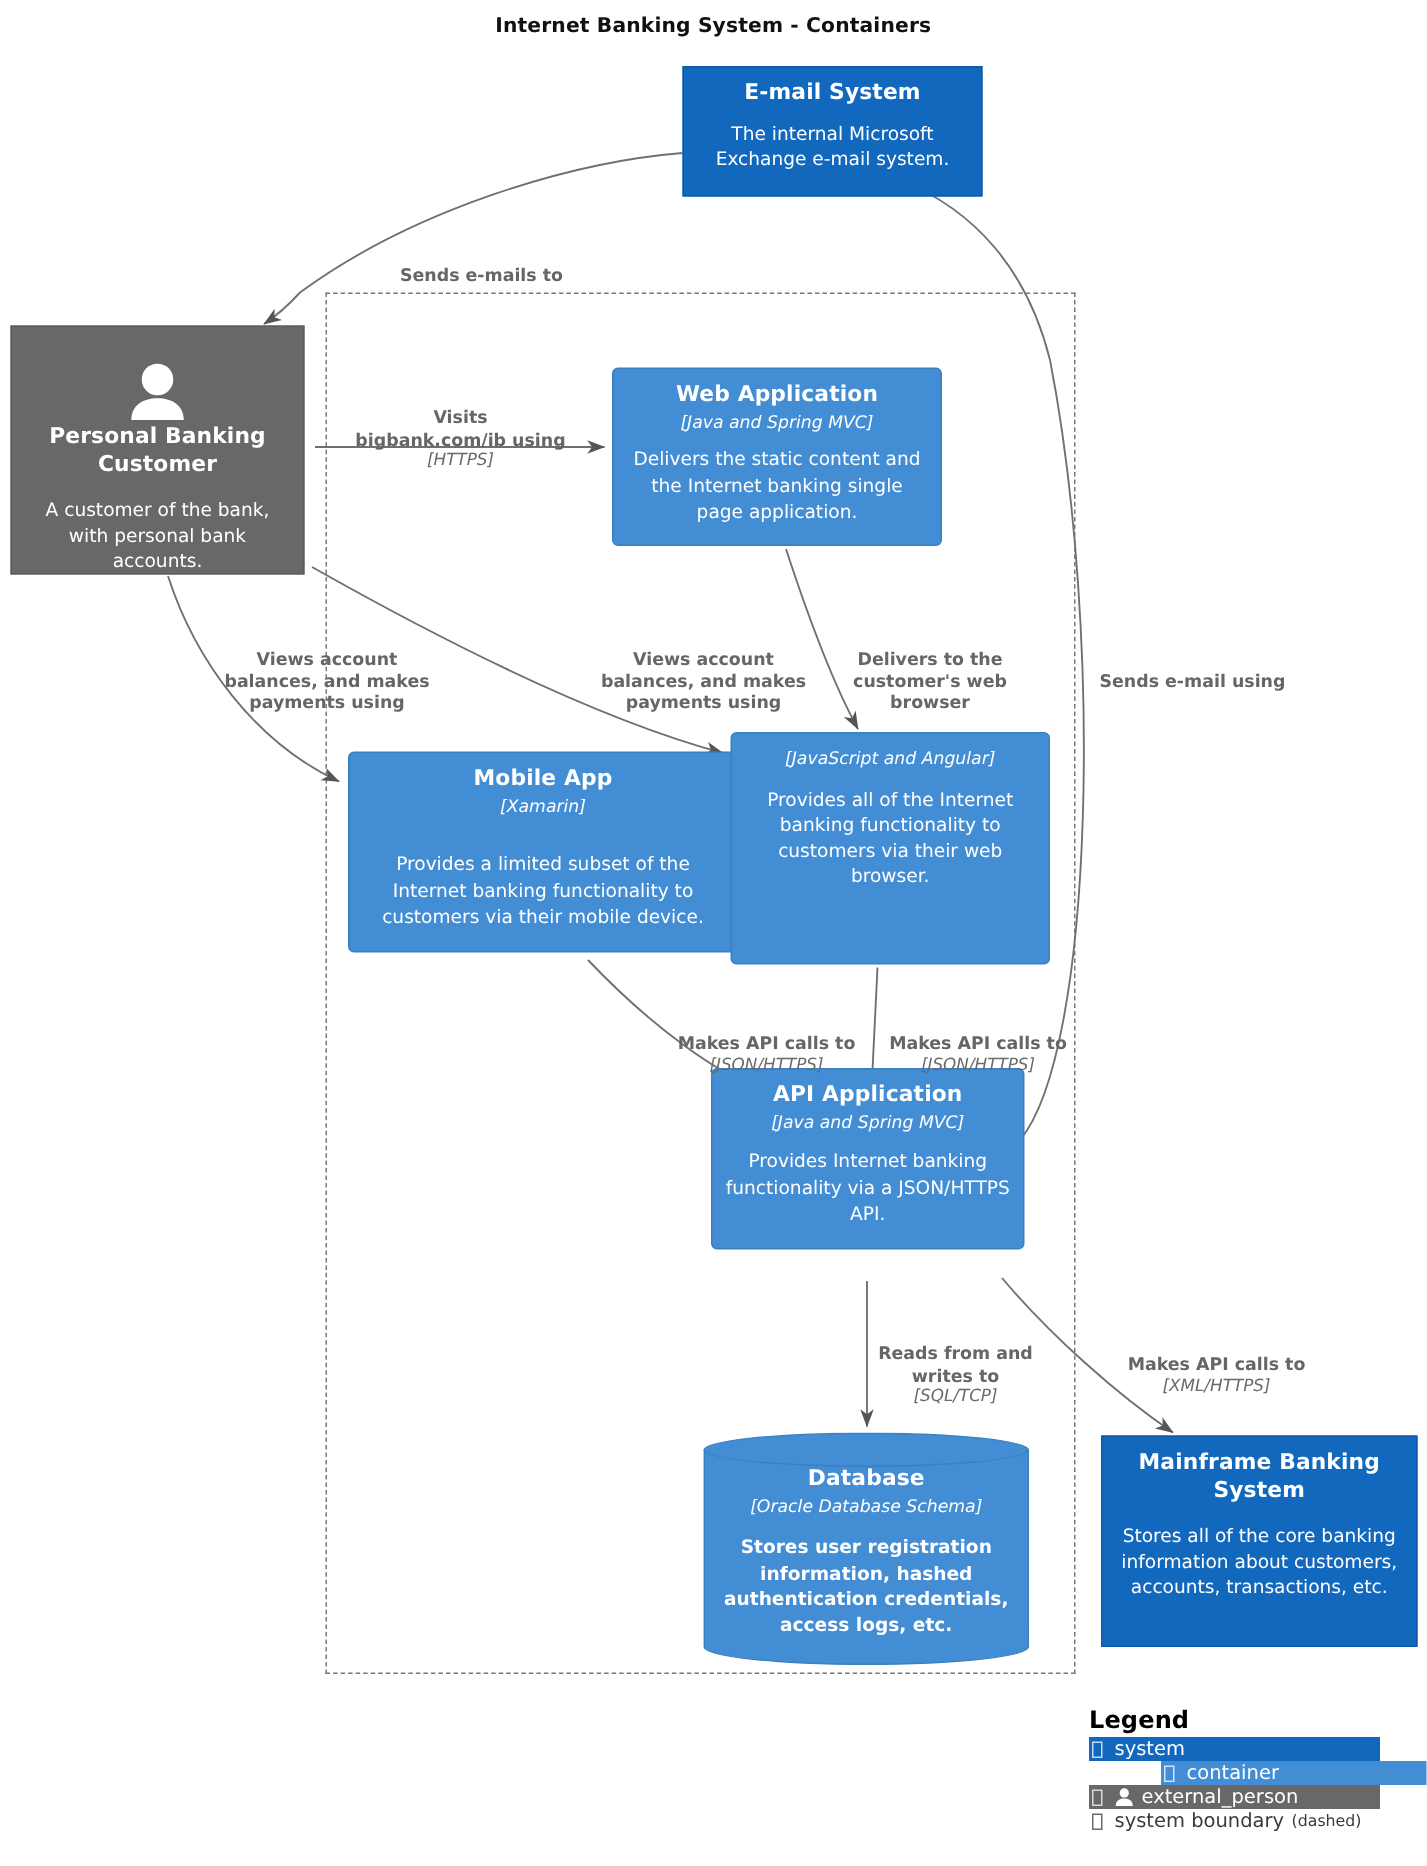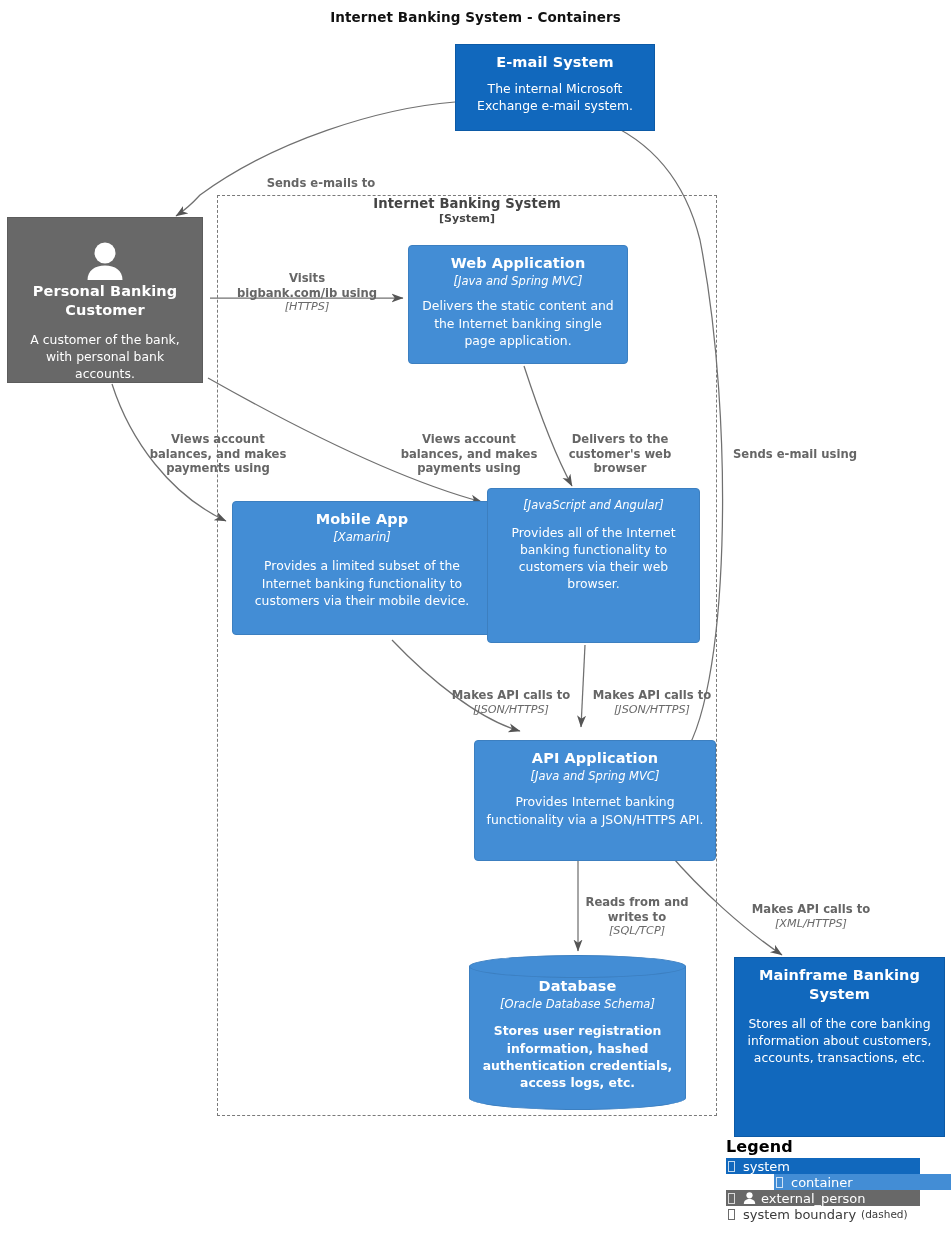--- a/index.html
+++ b/index.html
@@ -170,24 +170,20 @@
   .legend-row .lg-sub { font-size: 10.5px; margin-left: 5px; }
 </style>
 </head>
 <body>
 
 <div id="stage">
 
   <div class="diagram-title">Internet Banking System - Containers</div>
 
   <div class="boundary" style="left:217px; top:195px; width:500px; height:921px;"></div>
-  <div class="boundary-label" style="left:317px; top:196px; width:300px;">
-    <div class="b-name">Internet Banking System</div>
-    <div class="b-type">[System]</div>
-  </div>
 
   <svg id="edges" viewBox="0 0 951 1244">
     <defs>
       <marker id="arrow" markerWidth="11" markerHeight="11" refX="9.2" refY="4" orient="auto" markerUnits="strokeWidth">
         <path d="M0,0.4 L9.6,4 L0,7.6 L2.6,4 z" fill="#555555"></path>
       </marker>
     </defs>
     <g fill="none" stroke="#707070" stroke-width="1.25">
 
       <path d="M455,102 C380,108 275,140 200,195 C190,206 182,212 176,216" marker-end="url(#arrow)"></path>
@@ -230,49 +226,49 @@
 
   <div class="node container" style="left:408px; top:245px; width:220px; height:119px;">
     <div class="n-title">Web Application</div>
     <div class="n-tech">[Java and Spring MVC]</div>
     <div class="n-desc" style="margin-top:9px;">Delivers the static content and the Internet banking single page application.</div>
   </div>
 
   <div class="node container" style="left:232px; top:501px; width:260px; height:134px;">
     <div class="n-title">Mobile App</div>
     <div class="n-tech">[Xamarin]</div>
-    <div class="n-desc" style="margin-top:13px;text-align:center;">Provides a limited subset of the Internet banking functionality to customers via their mobile device.</div>
+    <div class="n-desc" style="margin-top:23px;text-align:center;">Provides a limited subset of the Internet banking functionality to customers via their mobile device.</div>
   </div>
 
   <div class="node container" style="left:487px; top:488px; width:213px; height:155px;">
     <div class="n-tech">[JavaScript and Angular]</div>
     <div class="n-desc" style="margin-top:11px;">Provides all of the Internet banking functionality to customers via their web browser.</div>
   </div>
 
-  <div class="node container" style="left:474px; top:740px; width:242px; height:121px;">
+  <div class="node container" style="left:474px; top:712px; width:209px; height:121px;">
     <div class="n-title">API Application</div>
     <div class="n-tech">[Java and Spring MVC]</div>
     <div class="n-desc" style="margin-top:10px;">Provides Internet banking functionality via a JSON/HTTPS API.</div>
   </div>
 
   <div class="node database" style="left:469px; top:955px; width:217px; height:155px;">
     <div class="db-shape">
       <div class="db-bot"></div>
       <div class="db-body"></div>
       <div class="db-bot-mask"></div>
       <div class="db-top"></div>
     </div>
     <div class="db-text">
       <div class="n-title">Database</div>
       <div class="n-tech">[Oracle Database Schema]</div>
       <div class="n-desc" style="margin-top:11px; padding:0 8px;font-weight:bold;">Stores user registration information, hashed authentication credentials, access logs, etc.</div>
     </div>
   </div>
 
-  <div class="node system" style="left:734px; top:957px; width:211px; height:180px;">
+  <div class="node system" style="left:734px; top:957px; width:211px; height:141px;">
     <div class="n-title">Mainframe Banking System</div>
     <div class="n-desc" style="margin-top:12px;">Stores all of the core banking information about customers, accounts, transactions, etc.</div>
   </div>
 
   <div class="elabel" style="left:246px; top:162px; width:150px;">
     <span>Sends e-mails to</span>
     <span class="e-tech"></span>
   </div>
 
   <div class="elabel" style="left:228px; top:257px; width:158px;text-align:center;">

